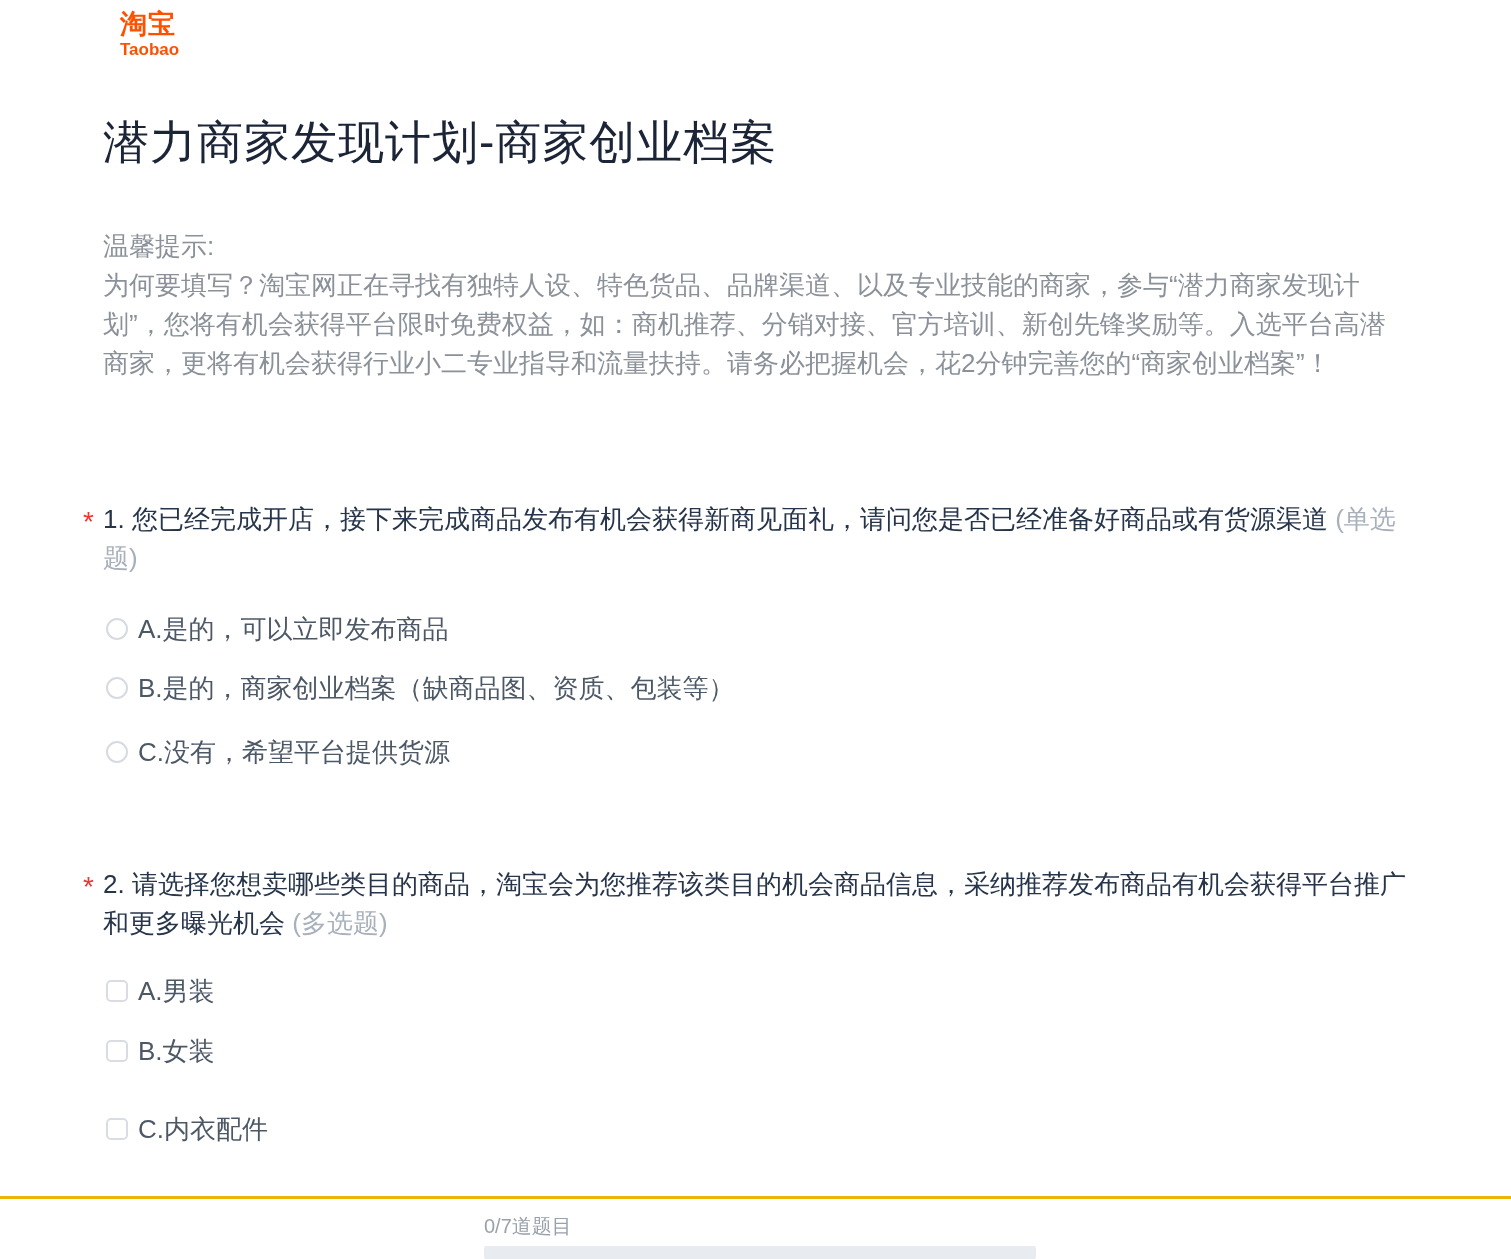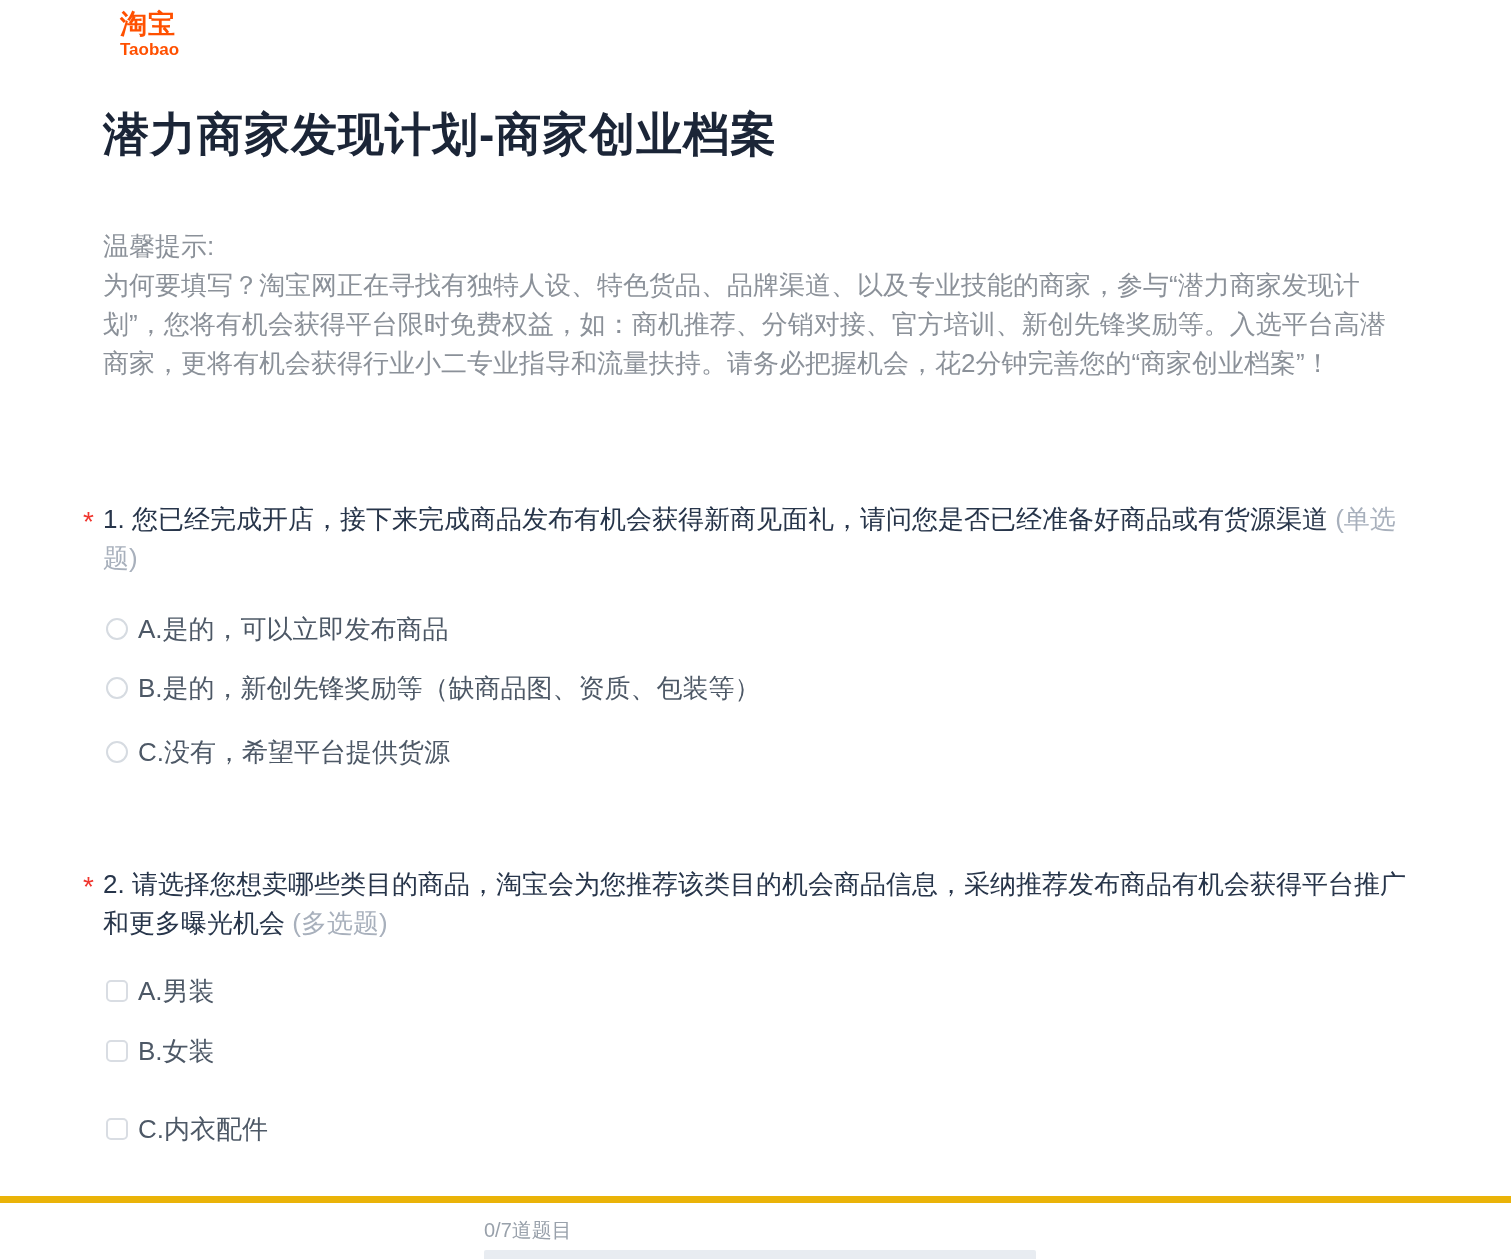--- a/index.html
+++ b/index.html
@@ -14,22 +14,22 @@
   }
   .page { position: absolute; inset: 0; background: #fff; }
 
   
   .logo { position: absolute; left: 120px; top: 10px; color: #ff5000; }
   .logo-cn { font-size: 27px; font-weight: 700; line-height: 28px; letter-spacing: 1px; }
   .logo-en { font-size: 17px; font-weight: 700; line-height: 18px; margin-top: 3px; }
 
   
   .title {
-    position: absolute; left: 103px; top: 104px;
-    font-size: 46px; font-weight: 700; color: #1b2537;
+    position: absolute; left: 103px; top: 112px;
+    font-size: 46px; font-weight: 400; color: #1b2537;
     letter-spacing: 1px;
   }
 
   
   .notice {
     position: absolute; left: 103px; top: 227px; width: 1308px;
     font-size: 26px; line-height: 39px; color: #8b9199;
   }
 
   
@@ -54,21 +54,21 @@
   }
   .checkbox {
     width: 22px; height: 22px; border-radius: 5px;
     border: 2px solid #d9dde3; background: #fff; flex: none;
   }
   .opt-label { margin-left: 10px; font-size: 26px; color: #4d5866; white-space: nowrap; }
 
   
   .footer {
     position: absolute; left: 0; right: 0; top: 1196px; bottom: 0;
-    background: #fff; border-top: 7px solid #eab308;
+    background: #fff; border-top: 3px solid #eab308;
   }
   .footer-progress-text {
     position: absolute; left: 484px; top: 14px;
     font-size: 20px; color: #99a1ab;
   }
   .progress-track {
     position: absolute; left: 484px; top: 47px;
     width: 552px; height: 13px; background: #e8ecf1; border-radius: 2px;
     overflow: hidden;
   }
@@ -96,21 +96,21 @@
     <span class="q-text">1. 您已经完成开店，接下来完成商品发布有机会获得新商见面礼，请问您是否已经准备好商品或有货源渠道</span>
     <span class="q-type">(单选题)</span>
   </div>
 
   <div class="opt-row" style="top:611px">
     <span class="radio"></span>
     <span class="opt-label">A.是的，可以立即发布商品</span>
   </div>
   <div class="opt-row" style="top:670px">
     <span class="radio"></span>
-    <span class="opt-label">B.是的，新创先锋奖励等（缺商品图、资质、包装等）</span>
+    <span class="opt-label">B.是的，商家创业档案（缺商品图、资质、包装等）</span>
   </div>
   <div class="opt-row" style="top:734px">
     <span class="radio"></span>
     <span class="opt-label">C.没有，希望平台提供货源</span>
   </div>
 
   <div class="question q2">
     <span class="q-asterisk">*</span>
     <span class="q-text">2. 请选择您想卖哪些类目的商品，淘宝会为您推荐该类目的机会商品信息，采纳推荐发布商品有机会获得平台推广和更多曝光机会</span>
     <span class="q-type">(多选题)</span>

